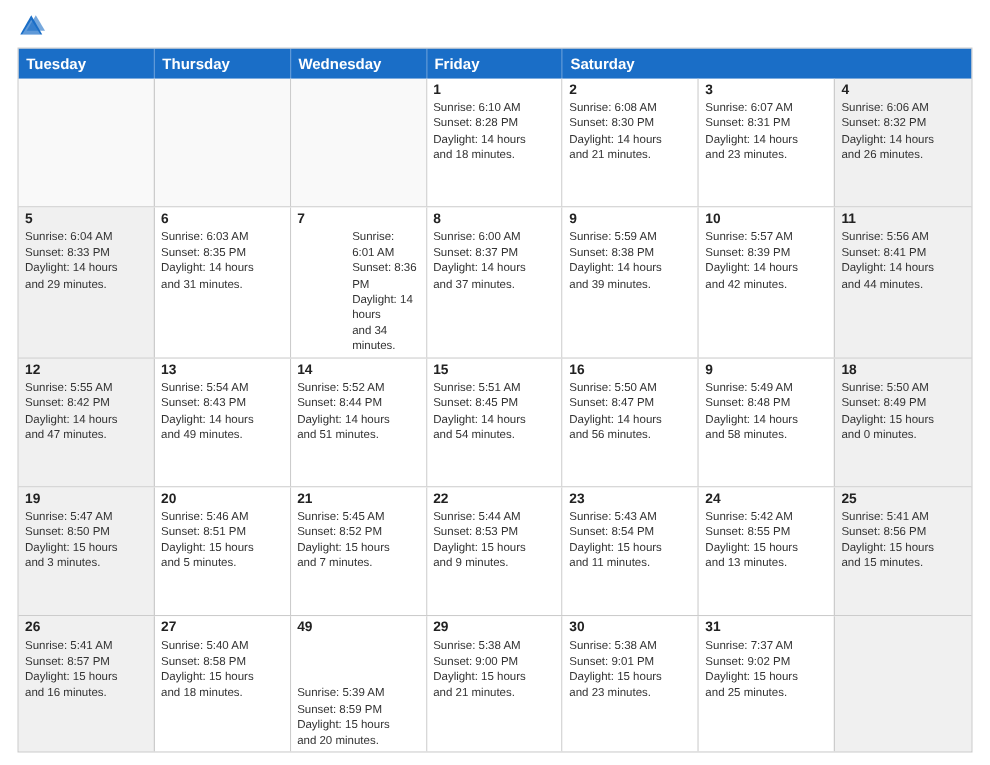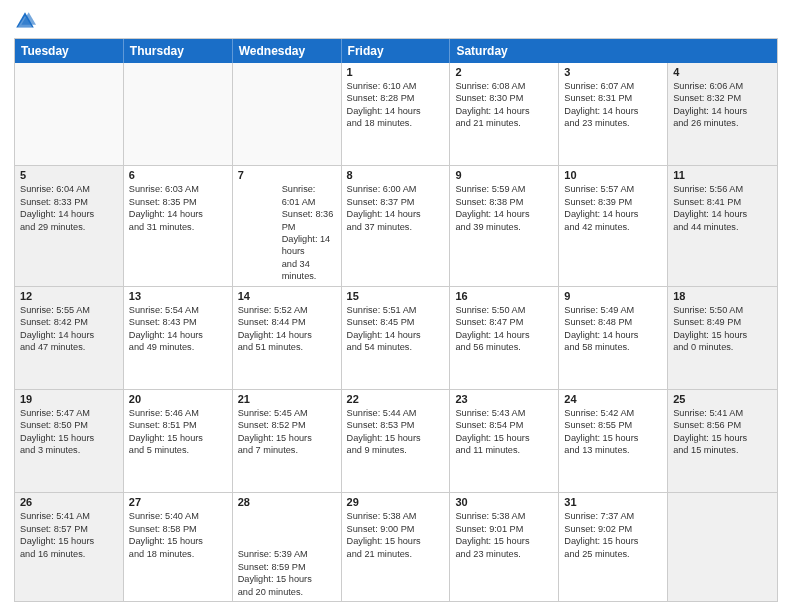--- a/index.html
+++ b/index.html
@@ -341,21 +341,21 @@
 and 16 minutes.</div>
           </div>
           <div class="cal-cell">
             <div class="day-num">27</div>
             <div class="cell-text" style="white-space: pre-line;">Sunrise: 5:40 AM
 Sunset: 8:58 PM
 Daylight: 15 hours
 and 18 minutes.</div>
           </div>
           <div class="cal-cell">
-            <div class="day-num">28</div>
+            <div class="day-num">49</div>
             <div class="cell-text" style="white-space: pre-line; margin-top: 40px;">Sunrise: 5:39 AM
 Sunset: 8:59 PM
 Daylight: 15 hours
 and 20 minutes.</div>
           </div>
           <div class="cal-cell">
             <div class="day-num">29</div>
             <div class="cell-text" style="white-space: pre-line;">Sunrise: 5:38 AM
 Sunset: 9:00 PM
 Daylight: 15 hours

